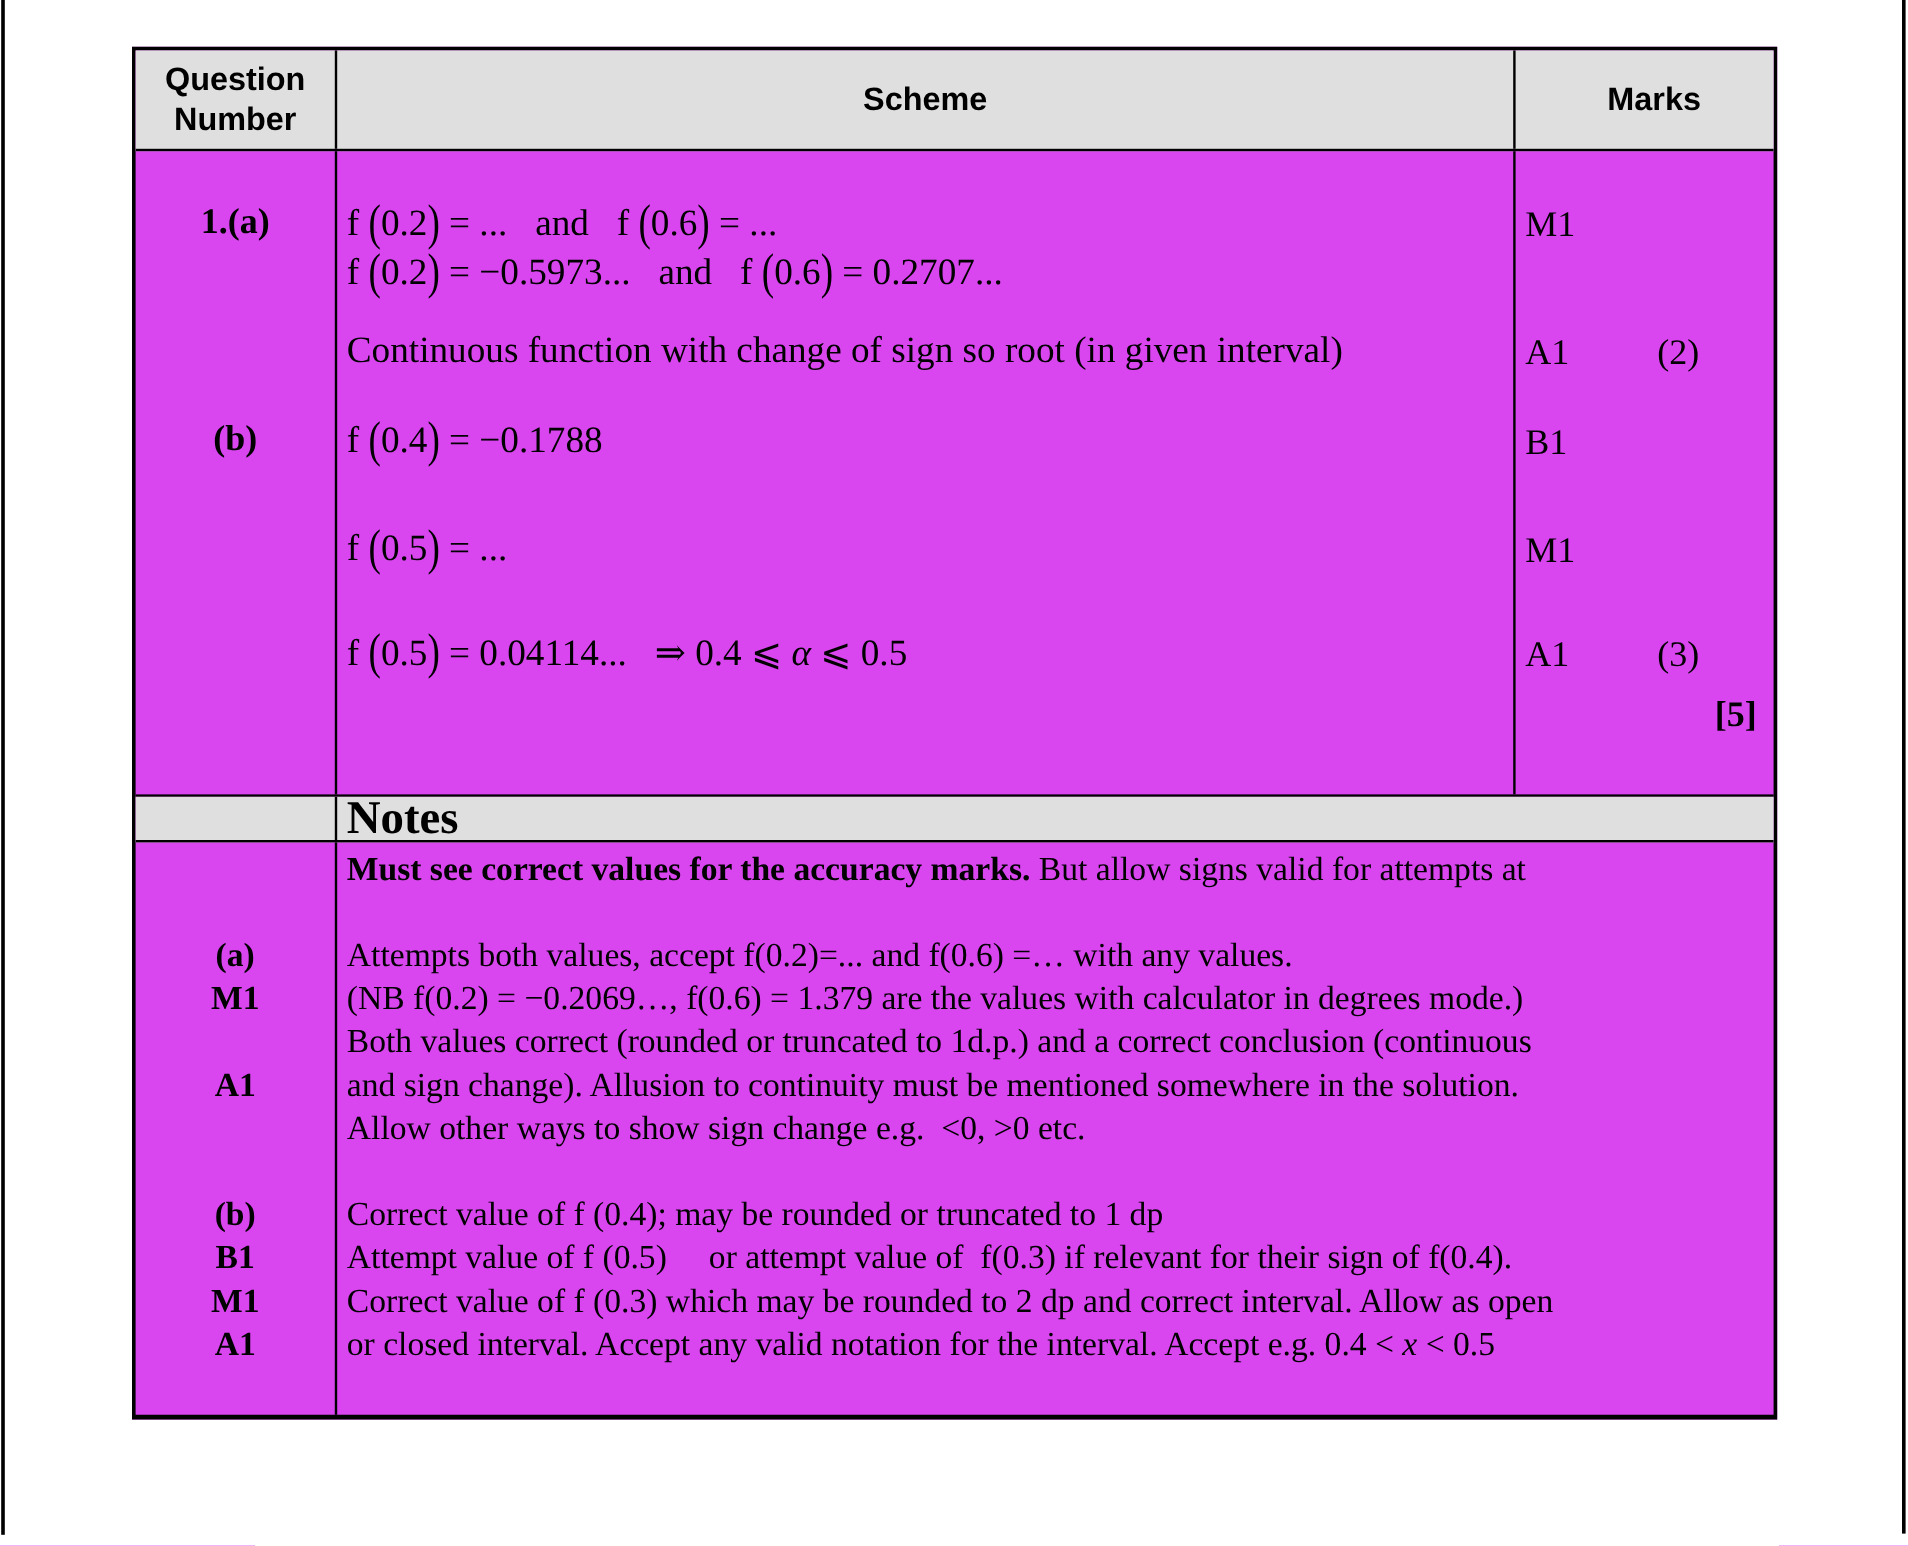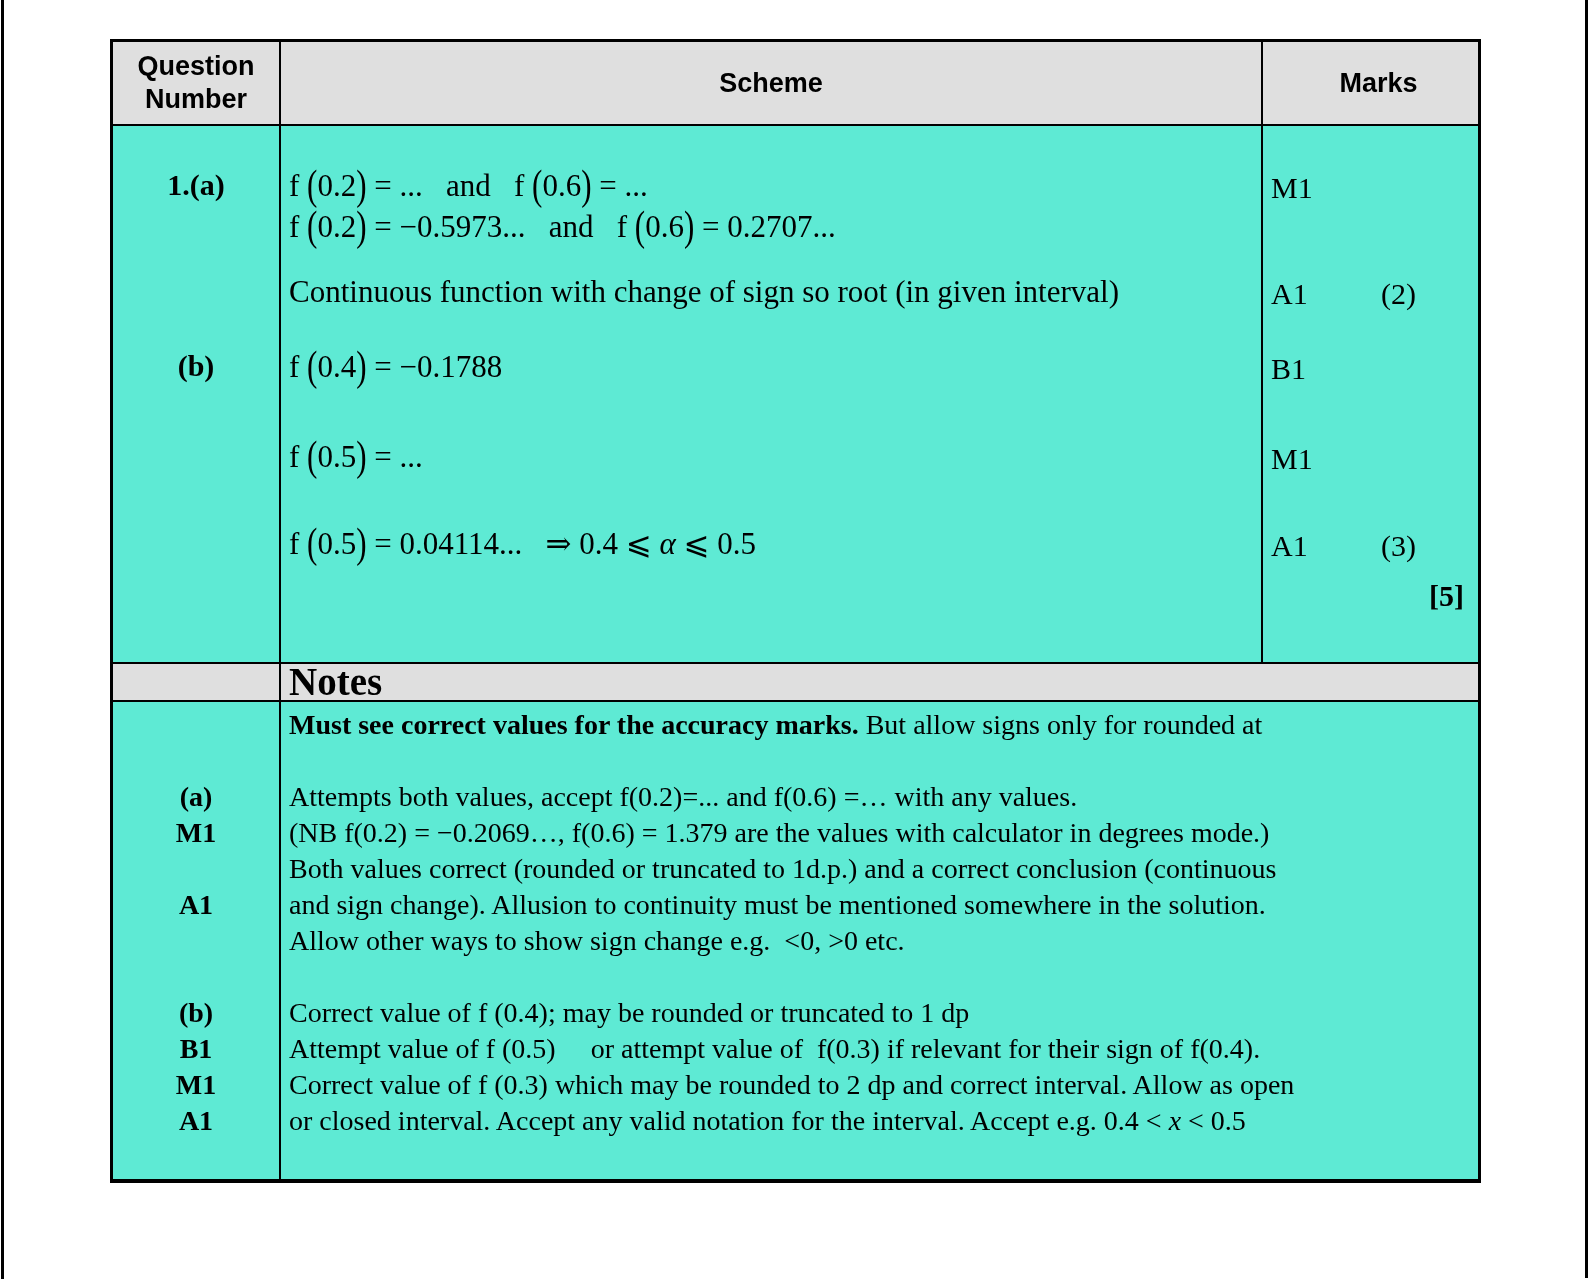--- a/index.html
+++ b/index.html
@@ -7,21 +7,21 @@
     width:1590px;height:1288px;position:relative;background:#ffffff;
     font-family:"Liberation Serif","DejaVu Serif",serif;color:#000;overflow:hidden;
   }
   *{box-sizing:border-box;}
   .pageline{position:absolute;top:0;background:#000;}
   .pageline.left{left:1px;width:3px;height:1279px;}
   .pageline.right{left:1585px;width:3px;height:1278px;}
 
   .mstable{
     position:absolute;left:110px;top:39px;width:1371px;
-    border:3px solid #000;border-bottom-width:4px;background:#5eead4;
+    border:3px solid #000;border-bottom-width:4px;background:#d946ef;
   }
   .row{display:flex;width:100%;}
   .r-head{height:84px;background:#dfdfdf;border-bottom:2px solid #000;}
   .r-main{height:538px;border-bottom:2px solid #000;}
   .r-ntitle{height:38px;background:#dfdfdf;border-bottom:2px solid #000;}
   .r-nbody{height:477px;}
 
   .cq{width:168px;border-right:2px solid #000;position:relative;flex:none;}
   .cs{width:982px;border-right:2px solid #000;position:relative;flex:none;}
   .cm{flex:1;position:relative;padding-left:16px;}
@@ -105,21 +105,21 @@
           <div class="nlabel"></div>
           <div class="nlabel">(b)</div>
           <div class="nlabel">B1</div>
           <div class="nlabel">M1</div>
           <div class="nlabel">A1</div>
           <div class="nlabel"></div>
         </div>
     </div>
     <div class="cfull">
       <div class="nstack">
-          <div class="nline"><span class="bold">Must see correct values for the accuracy marks.</span><span> But allow signs only for rounded at</span></div>
+          <div class="nline"><span class="bold">Must see correct values for the accuracy marks.</span><span> But allow signs valid for attempts at</span></div>
           <div class="nline"></div>
           <div class="nline"><span>Attempts both values, accept f(0.2)=... and f(0.6) =… with any values.</span></div>
           <div class="nline"><span>(NB f(0.2) = −0.2069…, f(0.6) = 1.379 are the values with calculator in degrees mode.)</span></div>
           <div class="nline"><span>Both values correct (rounded or truncated to 1d.p.) and a correct conclusion (continuous</span></div>
           <div class="nline"><span>and sign change). Allusion to continuity must be mentioned somewhere in the solution.</span></div>
           <div class="nline"><span>Allow other ways to show sign change e.g.  &lt;0, &gt;0 etc.</span></div>
           <div class="nline"></div>
           <div class="nline"><span>Correct value of f (0.4); may be rounded or truncated to 1 dp</span></div>
           <div class="nline"><span>Attempt value of f (0.5)     or attempt value of  f(0.3) if relevant for their sign of f(0.4).</span></div>
           <div class="nline"><span>Correct value of f (0.3) which may be rounded to 2 dp and correct interval. Allow as open</span></div>

